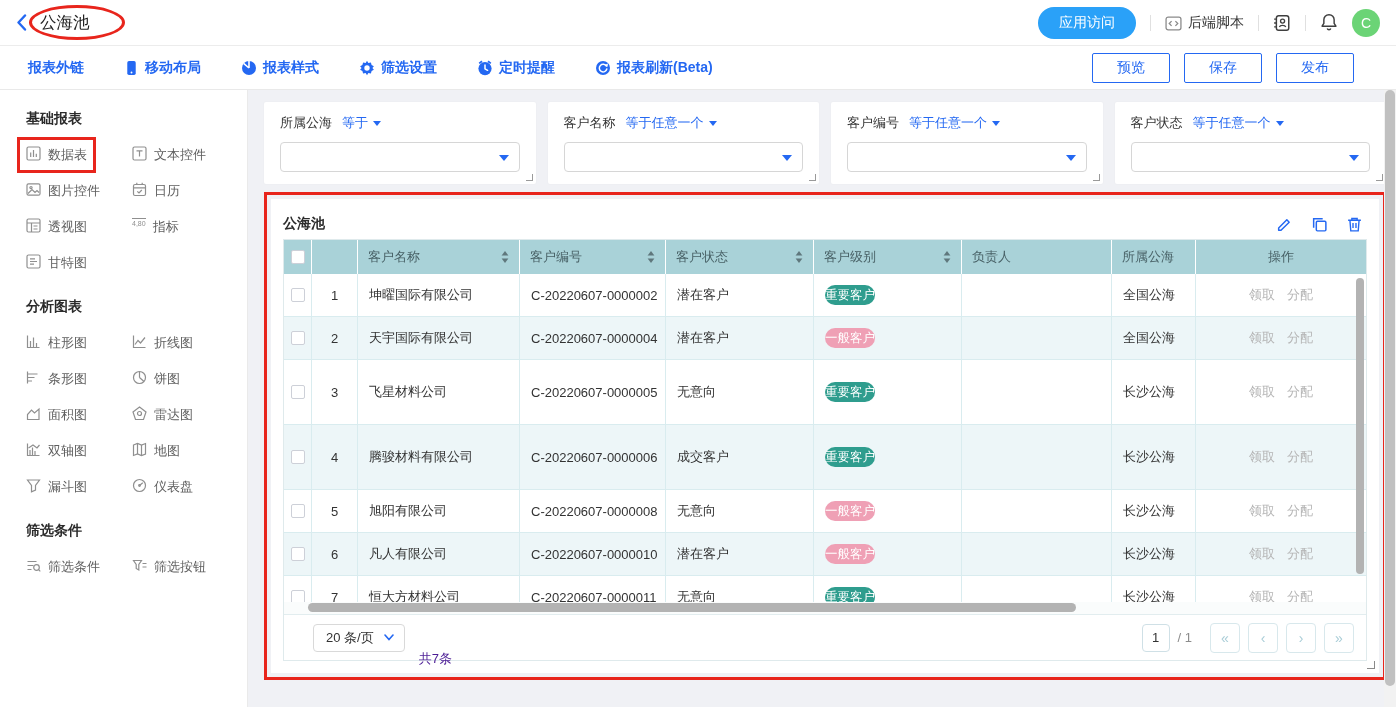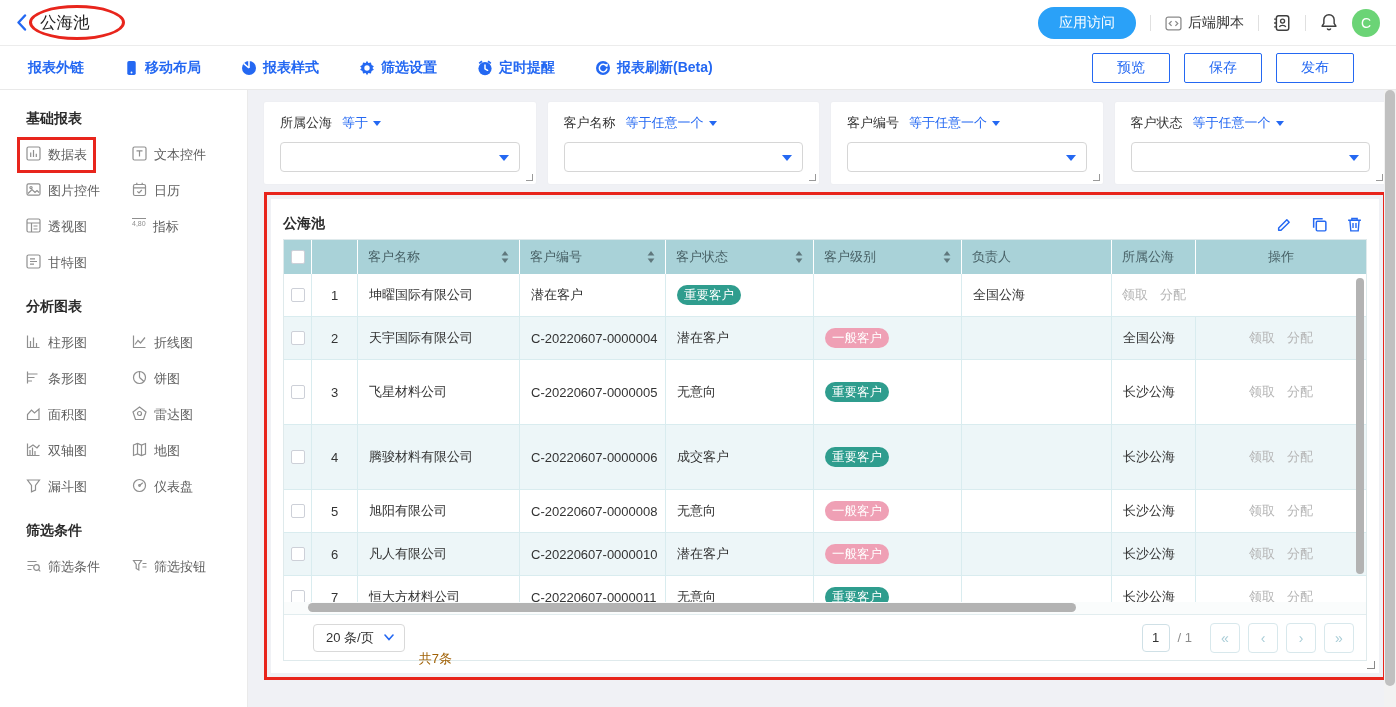--- a/index.html
+++ b/index.html
@@ -64,35 +64,35 @@
   .th:last-child { border-right:none; justify-content:center; }
   .th.center { justify-content:center; padding:0; }
   .tbody { height:328px; overflow:hidden; position:relative; background:#fff; }
   .trow { border-bottom:1px solid #d9ecef; height:43px; background:#fff; }
   .trow:nth-of-type(even) { background:var(--row-alt,#edf6f8); }
   .trow:nth-of-type(3), .trow:nth-of-type(4) { height:65px; }
   .td { display:flex; align-items:center; padding:0 11px; font-size:13px; color:#333; border-right:1px solid #d9ecef; overflow:hidden; white-space:nowrap; }
   .td:last-child { border-right:none; }
   .td.center { justify-content:center; padding:0; }
   .cb { width:14px; height:14px; border:1px solid #cdd0d8; border-radius:2px; background:#fff; display:inline-block; cursor:pointer; }
-  .badge { color:#fff; font-size:12.5px; padding:4px 7px; border-radius:13px; line-height:1; }
+  .badge { color:#fff; font-size:12.5px; padding:4px 0; border-radius:13px; line-height:1; }
   .badge[data-level="important"] { background:var(--badge-green,#2f9d8e); }
   .badge[data-level="normal"]   { background:var(--badge-pink,#efa0b5); }
   .ops { gap:12px; justify-content:center; }
   .op { color:#b5b5b5; cursor:pointer; }
   .sort-ic { flex:none; margin-left:6px; cursor:pointer; }
 
   .vscroll-thumb { position:absolute; right:2px; top:38px; width:8px; height:296px; background:#b3b3b3; border-radius:4px; z-index:6; cursor:grab; }
   .hscroll { height:12px; position:relative; background:#fafcfc; }
   .hscroll-thumb { position:absolute; left:24px; top:1px; width:71%; height:9px; background:#b3b3b3; border-radius:5px; cursor:grab; }
 
   
   .pager { height:46px; border-top:1px solid #e2edef; display:flex; align-items:center; padding:0 12px; }
   .psize { display:flex; align-items:center; gap:10px; border:1px solid #d9d9d9; border-radius:4px; height:28px; padding:0 10px 0 12px; font-size:13px; color:#333; cursor:pointer; background:#fff; }
-  .ptotal { margin-left:14px; font-size:13px; color:#a16207;margin-top:42px; }
+  .ptotal { margin-left:14px; font-size:13px; color:#4c1d95;margin-top:42px; }
   .pager-right { margin-left:auto; display:flex; align-items:center; gap:8px; }
   .pbox { width:28px; height:28px; border:1px solid #cfe0e6; border-radius:4px; display:flex; align-items:center; justify-content:center; font-size:13px; color:#333; background:#fff; }
   .psuffix { font-size:13px; color:#8c8c8c; margin-right:10px; }
   .pnav { width:30px; height:30px; border:1px solid #d8e8ec; border-radius:4px; display:flex; align-items:center; justify-content:center; color:#a9cdd7; font-size:14px; background:#fff; cursor:pointer; }
   .card-resize { position:absolute; right:4px; bottom:4px; width:8px; height:8px; border-right:1px solid #8a8a8a; border-bottom:1px solid #8a8a8a; cursor:nwse-resize; }
 
   
   .page-scrollbar { position:absolute; right:0; top:90px; width:12px; height:617px; background:#f2f2f2; }
   .page-scroll-thumb { position:absolute; top:0; left:1px; width:10px; height:596px; background:#c0c0c0; border-radius:5px; cursor:grab; }
 </style>
@@ -500,20 +500,21 @@
             </div>
 
             <div class="tbody">
 
                 <div class="trow grid-row">
                   <div class="td center">
                     <span class="cb"></span>
                   </div>
                   <div class="td center">1</div>
                   <div class="td">坤曜国际有限公司</div>
+                  <div class="td">C-20220607-0000002</div>
                   <div class="td">潜在客户</div>
                   <div class="td">
                     <span class="badge" data-level="important">重要客户</span>
                   </div>
                   <div class="td"></div>
                   <div class="td">全国公海</div>
                   <div class="td ops">
                     <span class="op">领取</span>
                     <span class="op">分配</span>
                   </div>

